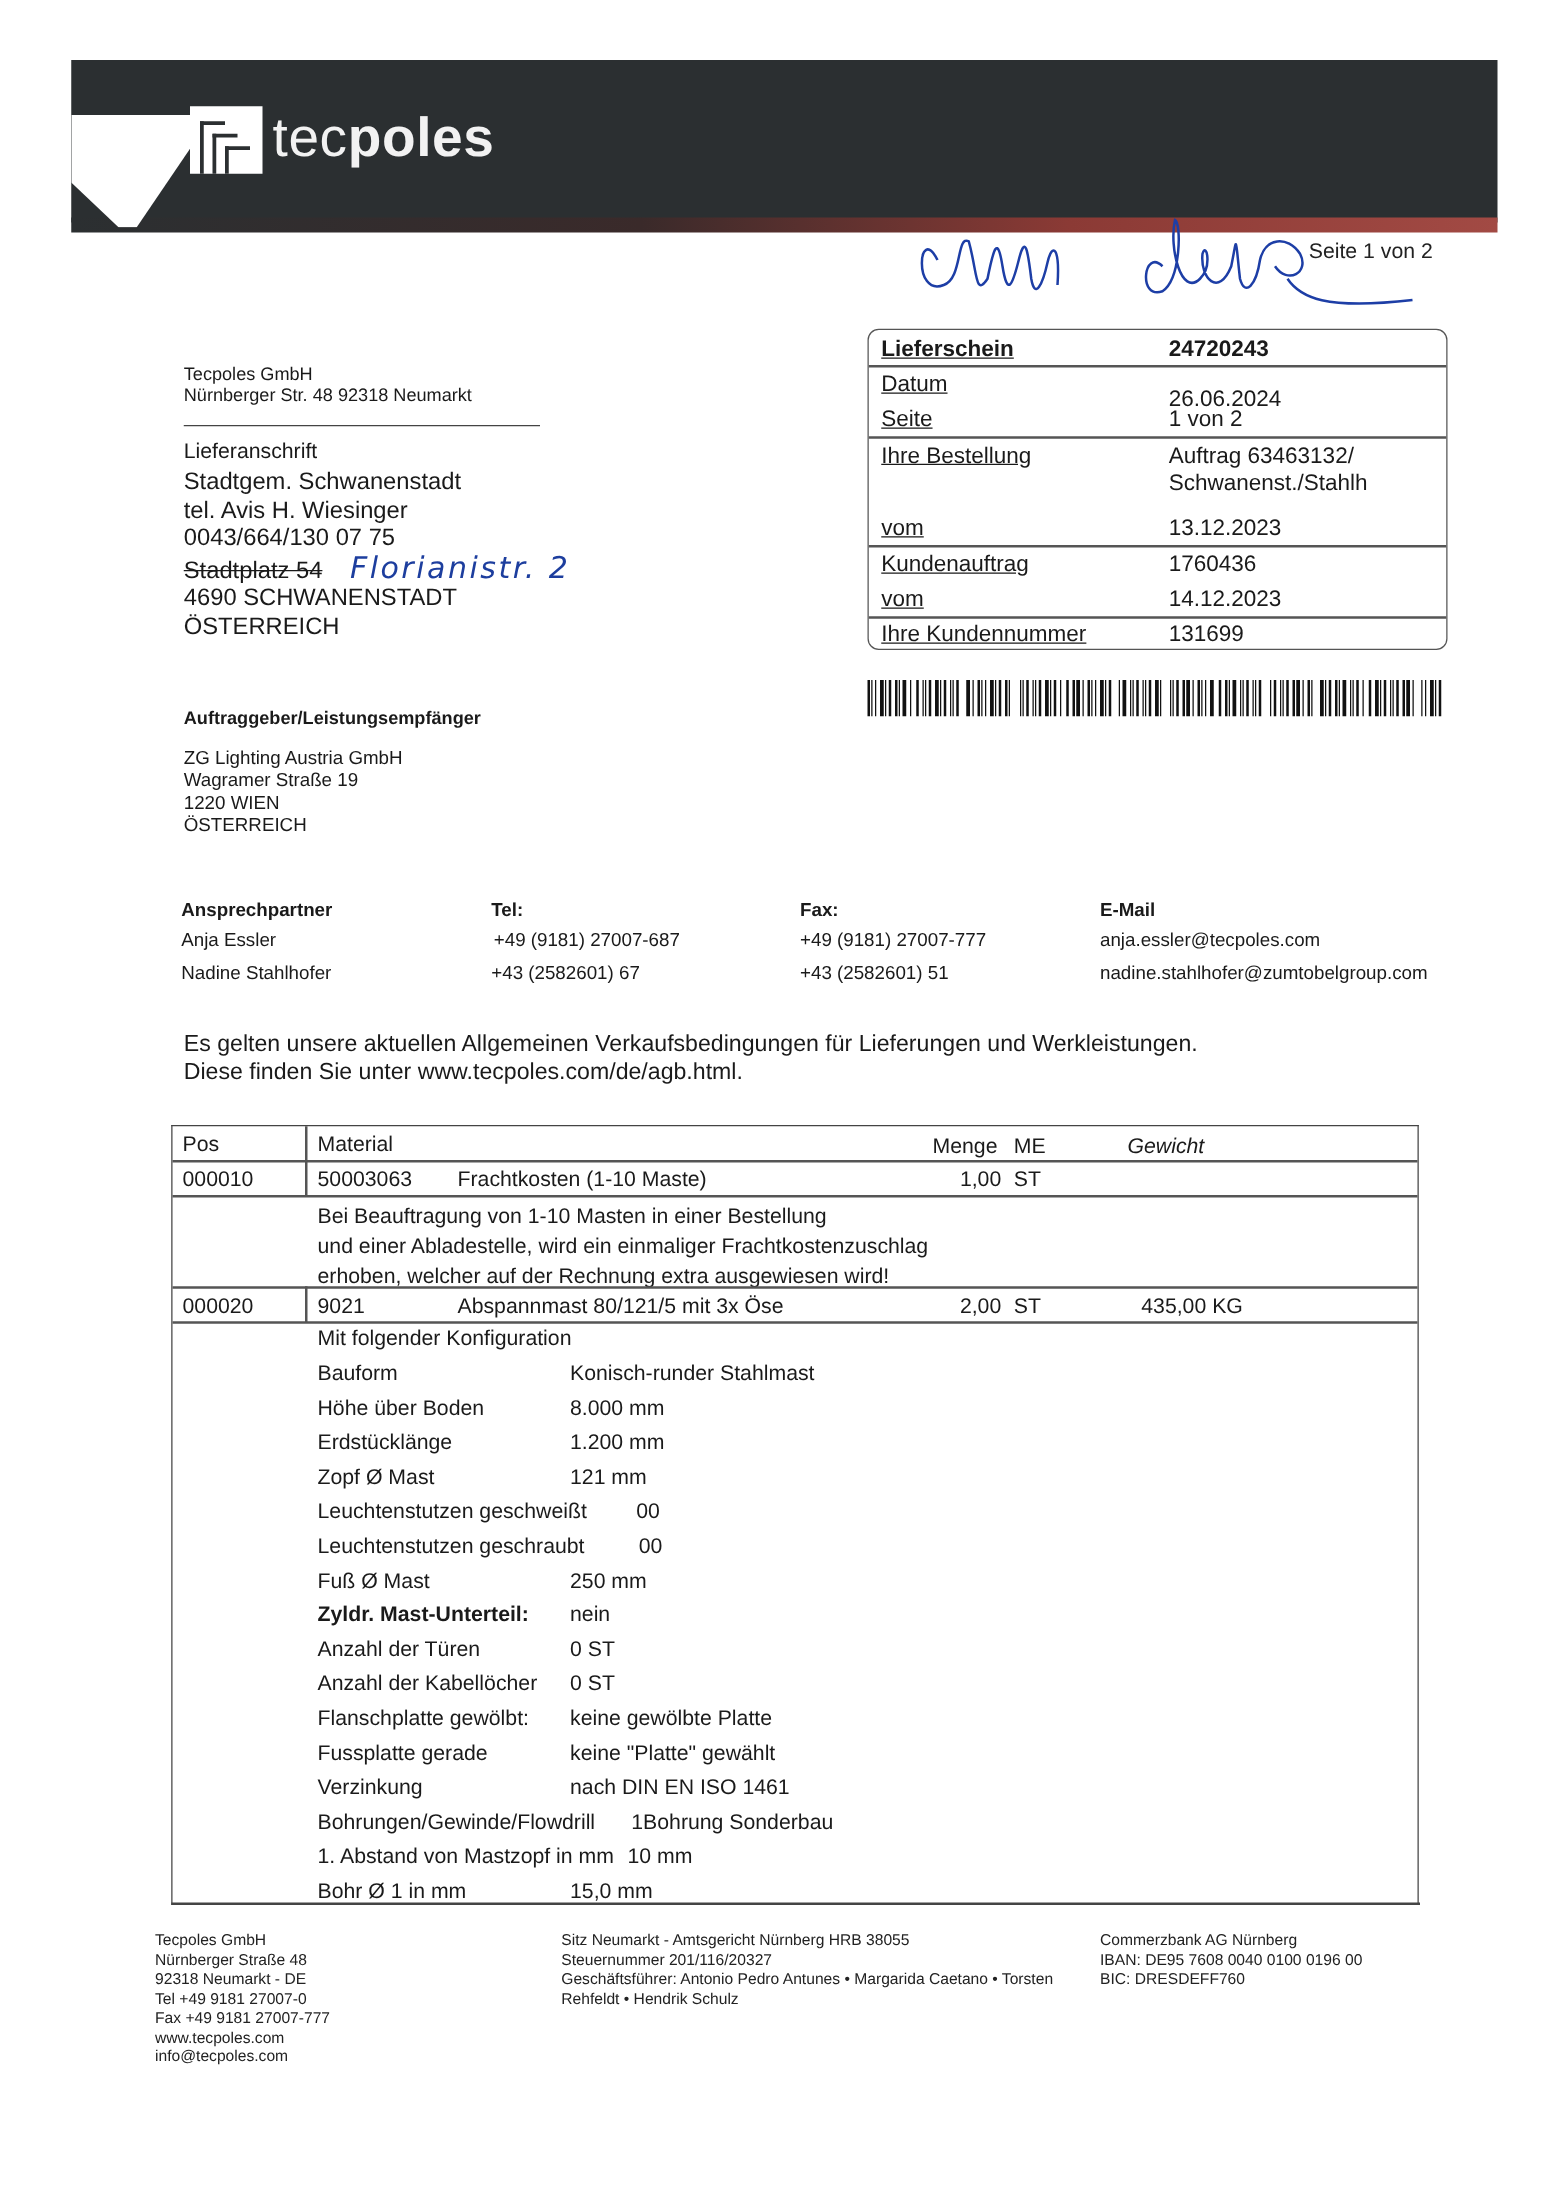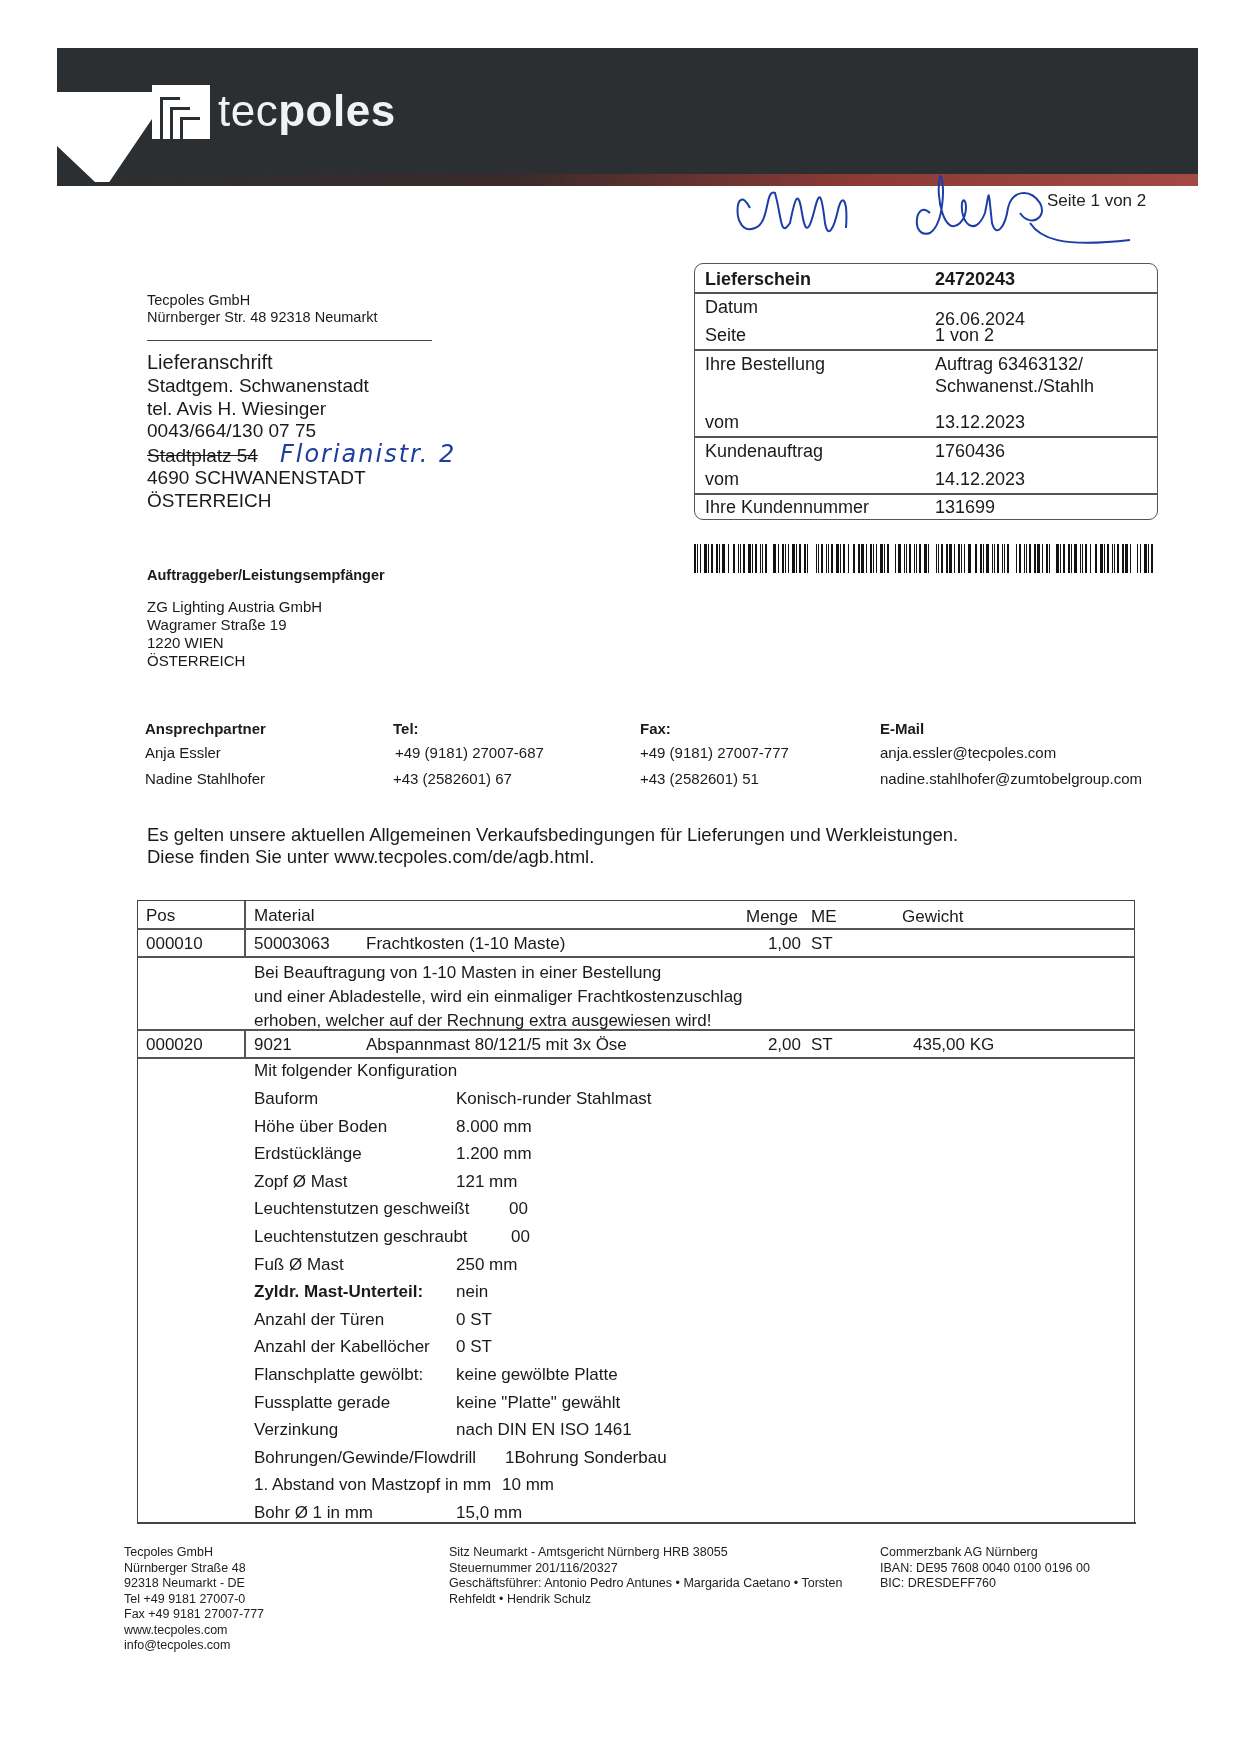--- a/index.html
+++ b/index.html
@@ -17,29 +17,29 @@
   .logo-mark .bar { position:absolute; background:#2b2f31; }
   .logo-text { position:absolute; left:218px; top:86px; font-size:44px; color:#f2f2f2; letter-spacing:0.5px; }
   .logo-text b { font-weight:bold; }
 
   .signature { position:absolute; left:730px; top:168px; width:420px; height:78px; }
   .page-top { position:absolute; left:1047px; top:191px; font-size:17px; color:#222; }
 
   
   .sender { left:147px; top:292px; font-size:14.5px; line-height:17px; }
   .rule { position:absolute; left:147px; top:340px; width:285px; height:1px; background:#444; }
-  .ship-label { left:147px; top:351px; font-size:20px;text-align:center; }
+  .ship-label { left:147px; top:351px; font-size:17px;text-align:center; }
   .ship-addr { left:147px; top:375px; font-size:19px; line-height:22.5px; }
   .strike { text-decoration:line-through; }
   .hand { font-family:"DejaVu Sans", sans-serif; color:#1d3e9e; font-style:italic; font-size:24px; margin-left:22px; letter-spacing:2px; }
 
   
   .infobox { position:absolute; left:694px; top:263px; width:462px; height:255px;
              border:1.5px solid #555; border-radius:9px; font-size:18px; }
-  .infobox .row { position:absolute; left:10px; }
+  .infobox .row { position:absolute; left:10px;text-decoration:underline; }
   .infobox .val { position:absolute; left:240px; }
   .infobox .hr { position:absolute; left:0; right:0; height:1.5px; background:#555; }
 
   .barcode { position:absolute; left:694px; top:544px; width:462px; height:29px; display:flex; gap:0; }
   .barcode span { display:block; height:100%; background:#111; }
 
   
   .cust-title { left:147px; top:567px; font-size:14.5px; font-weight:bold; }
   .cust-addr { left:147px; top:598px; font-size:15px; line-height:18px; }
 
@@ -279,21 +279,21 @@
   <div>Es gelten unsere aktuellen Allgemeinen Verkaufsbedingungen für Lieferungen und Werkleistungen.</div>
   <div>Diese finden Sie unter www.tecpoles.com/de/agb.html.</div>
 </div>
 
 <div class="tbl">
 
   <div class="c" style="left:8px;top:5px;">Pos</div>
   <div class="c" style="left:116px;top:5px;">Material</div>
   <div class="c" style="left:608px;top:6px;">Menge</div>
   <div class="c" style="left:673px;top:6px;">ME</div>
-  <div class="c" style="left:764px;top:6px;">Gewicht</div>
+  <div class="c" style="left:764px;top:6px;font-style:italic;">Gewicht</div>
   <div class="hline" style="top:27px;"></div>
   <div class="vline" style="left:106px;top:0;height:56px;"></div>
 
   <div>
     <div class="c" style="left:8px;top:33px;">000010</div>
     <div class="c" style="left:116px;top:33px;">50003063</div>
     <div class="c" style="left:228px;top:33px;">Frachtkosten (1-10 Maste)</div>
     <div class="c" style="left:618px;top:33px;width:45px;text-align:right;">1,00</div>
     <div class="c" style="left:673px;top:33px;">ST</div>
   </div>

